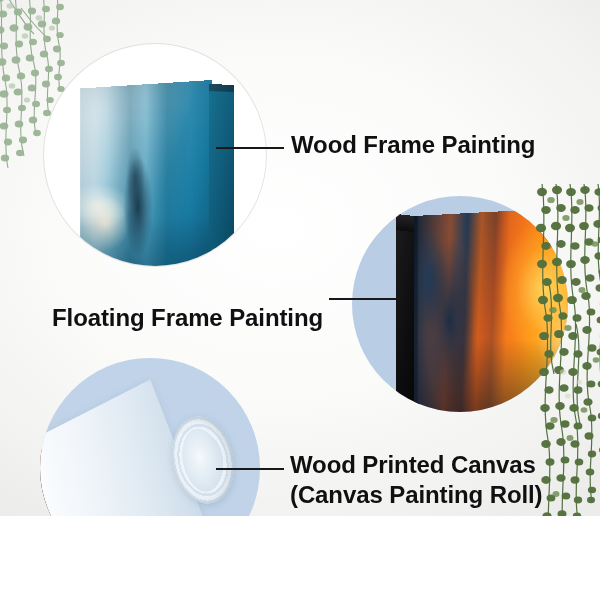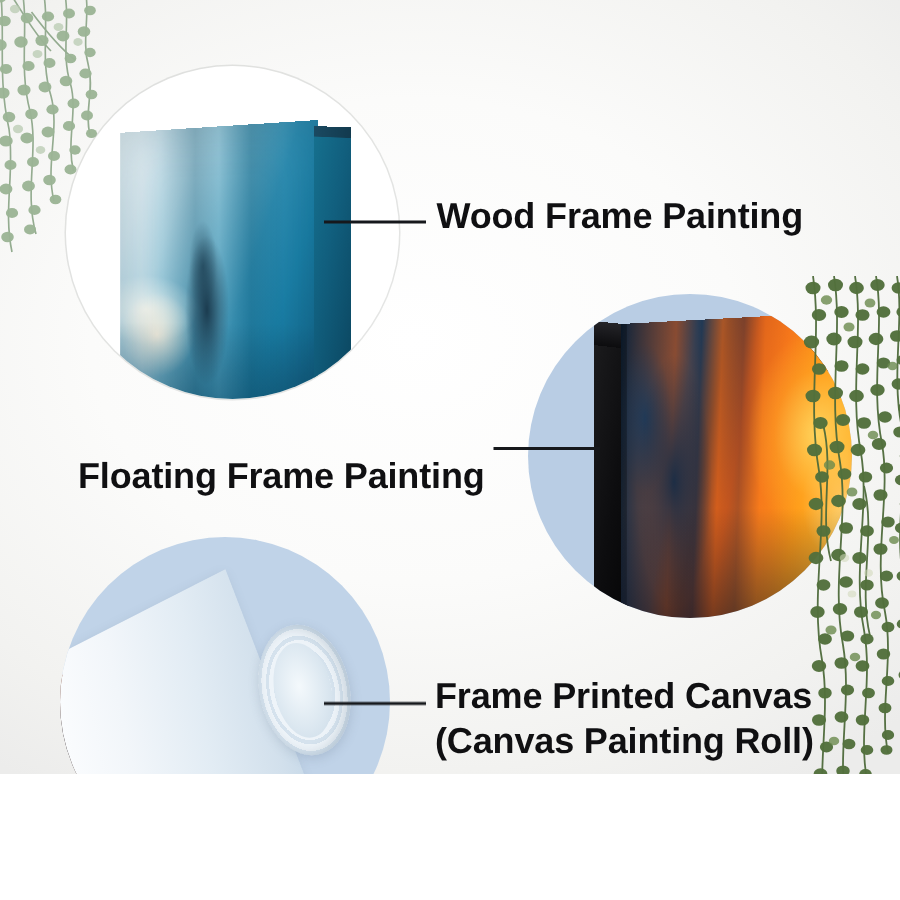--- a/index.html
+++ b/index.html
@@ -371,21 +371,21 @@
 
   <div class="label" id="label-wood">
     <span>Wood Frame Painting</span>
   </div>
 
   <div class="label" id="label-floating">
     <span>Floating Frame Painting</span>
   </div>
 
   <div class="label" id="label-canvas">
-    <span>Frame Printed Canvas</span>
+    <span>Wood Printed Canvas</span>
     <span class="label-line2">(Canvas Painting Roll)</span>
   </div>
 
   <svg class="plant" id="plant-left" viewBox="0 0 78 230">
     <g stroke="#8fa88b" stroke-width="1.1" fill="none" opacity="0.95">
       <path d="M6 0 C 10 30, 4 60, 12 96 C 16 124, 8 150, 14 178"></path>
       <path d="M20 0 C 26 26, 18 54, 26 84 C 32 110, 22 138, 30 166"></path>
       <path d="M34 0 C 40 24, 32 48, 40 74 C 46 96, 36 120, 42 144"></path>
       <path d="M48 0 C 54 22, 46 44, 53 66 C 58 84, 50 104, 55 124"></path>
       <path d="M62 0 C 67 18, 60 36, 65 54 C 69 70, 62 84, 66 100"></path>

